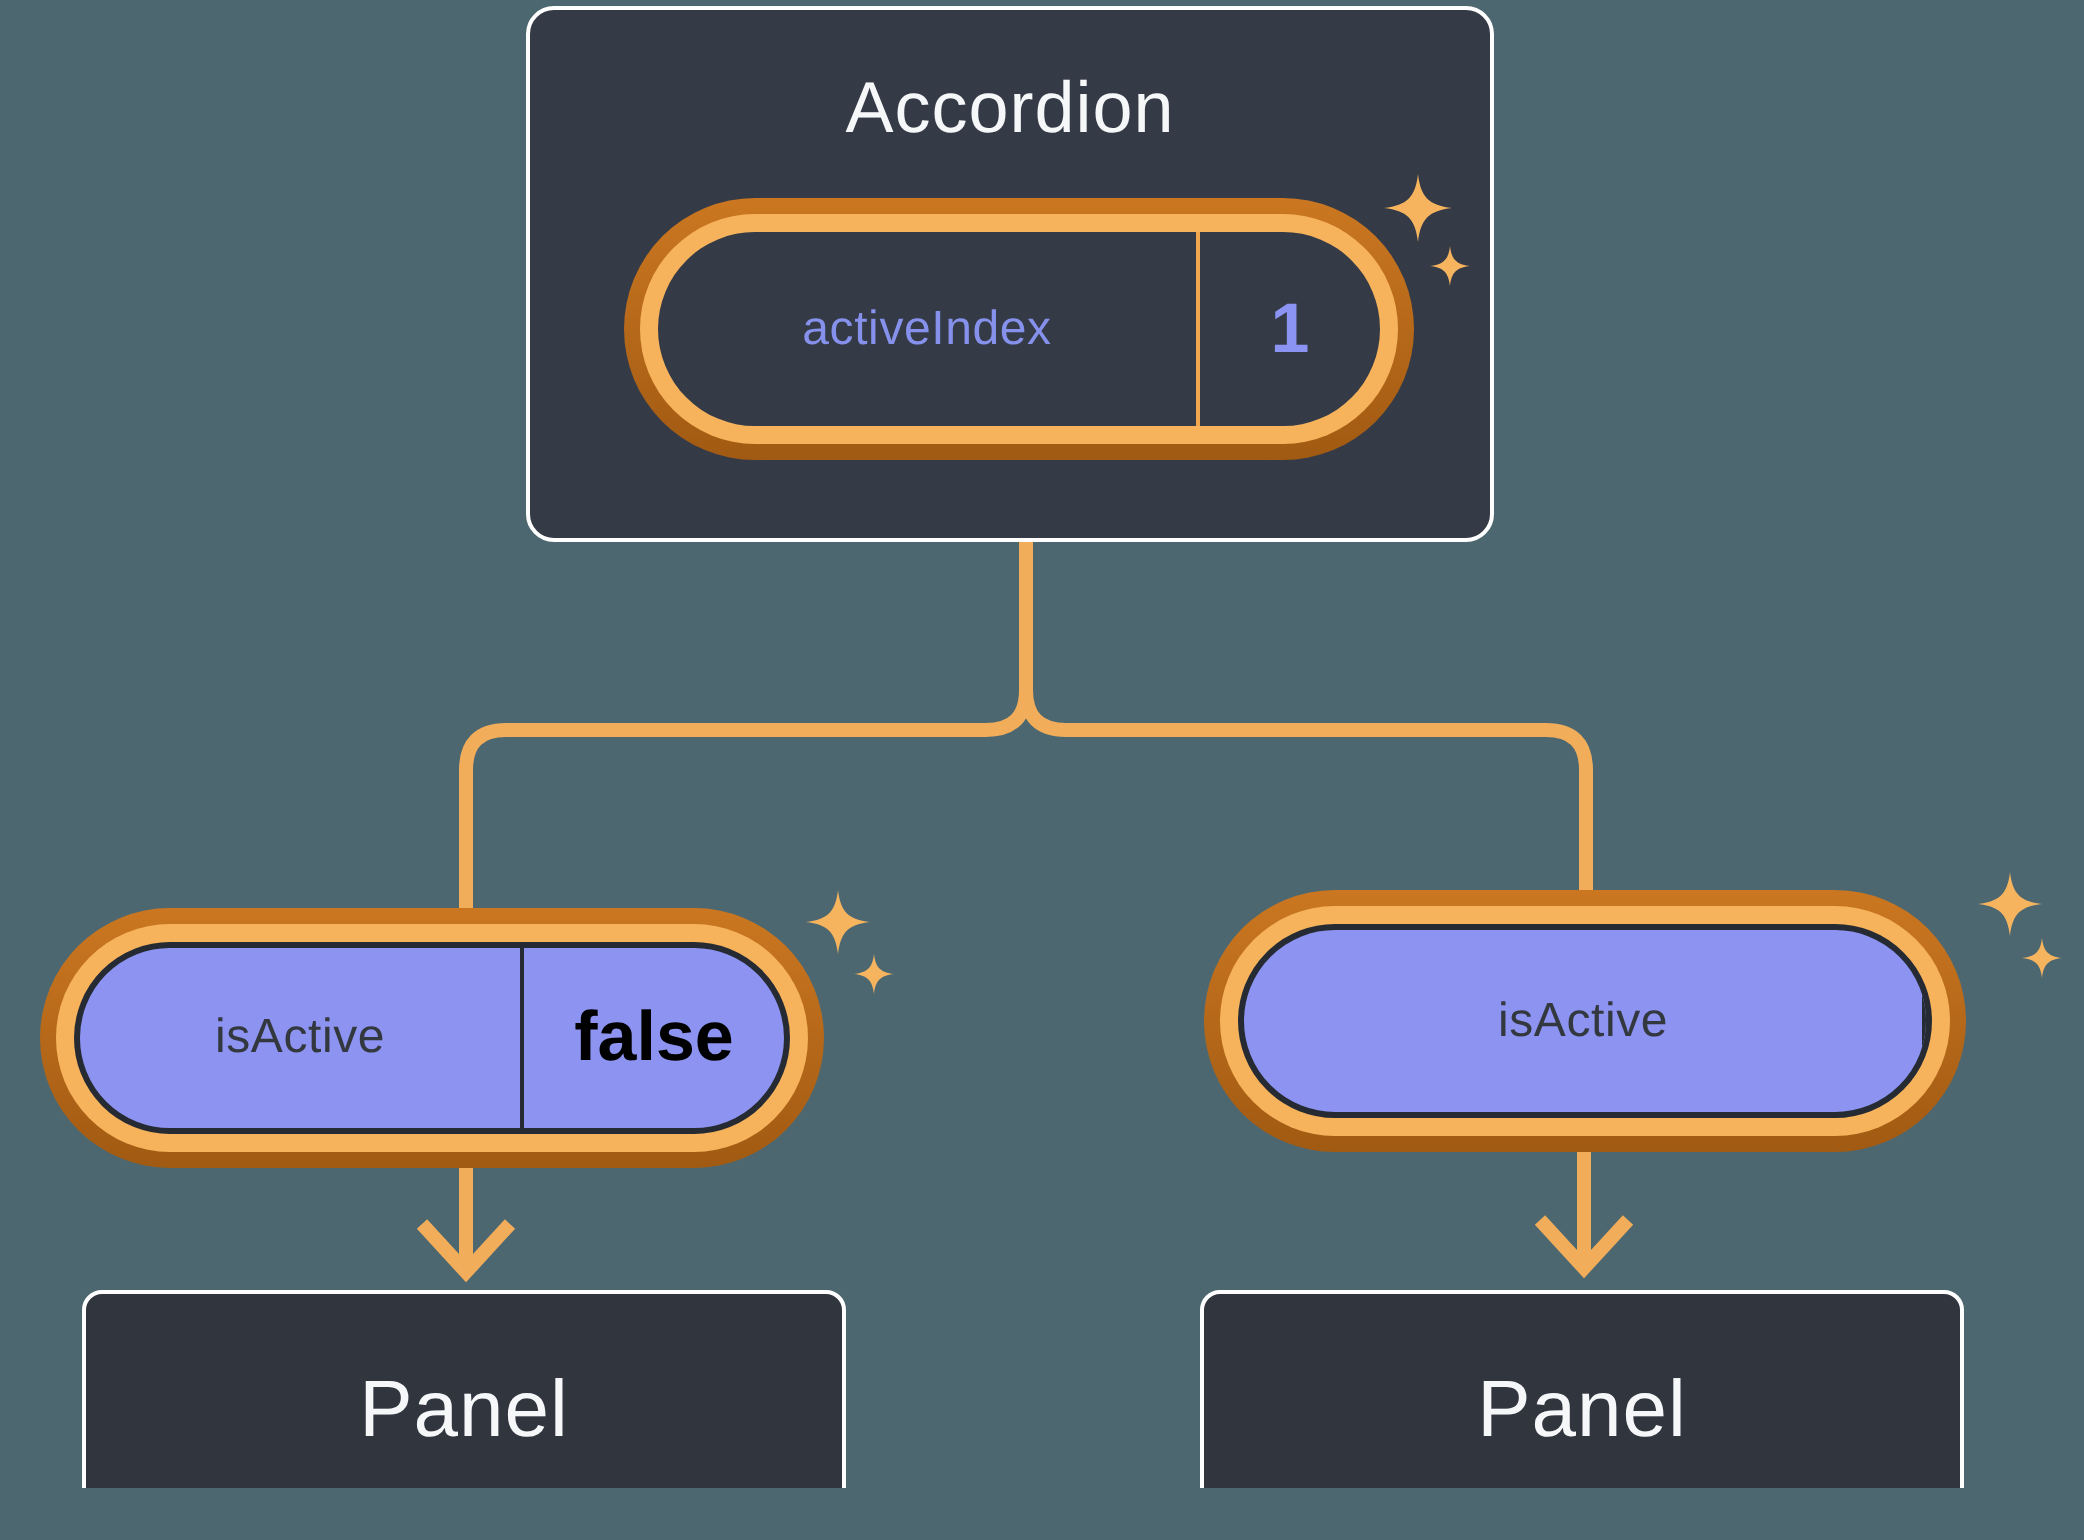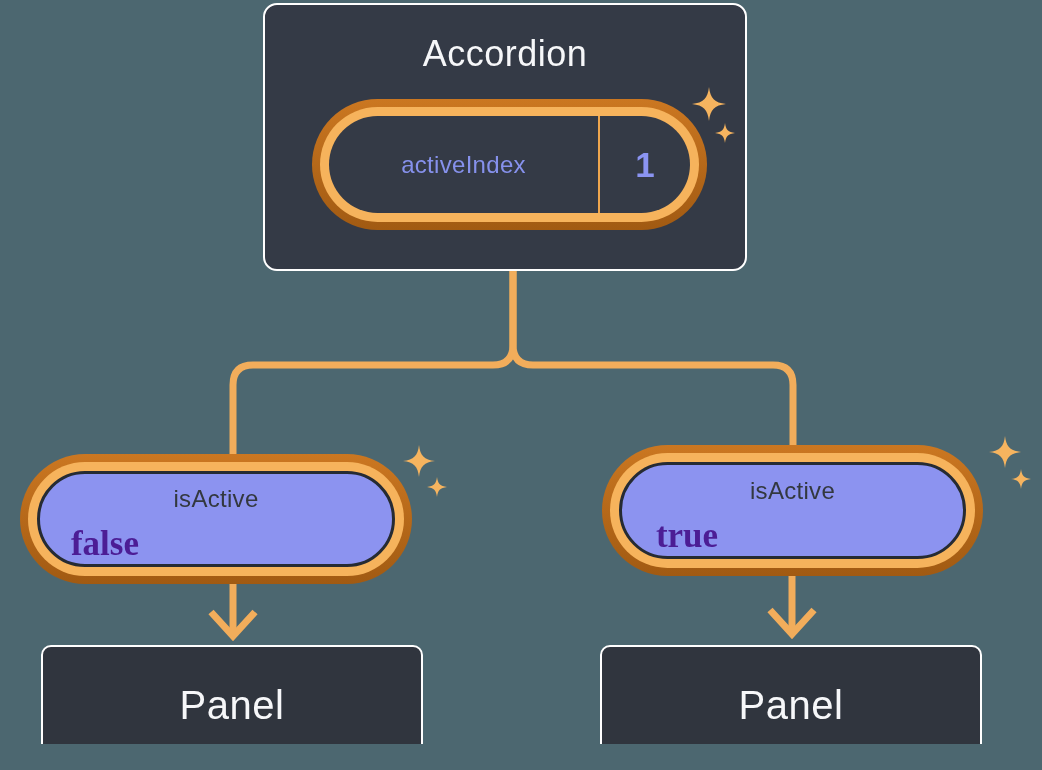--- a/index.html
+++ b/index.html
@@ -38,39 +38,39 @@
     background:linear-gradient(180deg, #CB7721 0%, #A15A12 100%);
     display:flex;
   }
   .pill-mid {
     flex:1; border-radius:999px; background:#F6B35C; padding:9px; display:flex;
   }
   .pill-core {
     flex:1; border-radius:999px; display:flex; align-items:stretch; overflow:hidden;
   }
   .core-dark   { background:#343A46; }
-  .core-purple { background:#8C93F0; border:3px solid #262B33;flex-direction:column; }
+  .core-purple { background:#8C93F0; border:3px solid #262B33; }
 
   .pill-label {
     flex:1; display:flex; align-items:center; justify-content:center;
     font-size:24px; letter-spacing:0.3px;
   }
   .pill-divider { width:2px; align-self:stretch; }
   .pill-value {
     display:flex; align-items:center; justify-content:center;
     font-size:35px; font-weight:700;
   }
   .top-pill   { left:312px; top:99px;  width:395px; height:131px; }
   .top-pill .pill-label   { color:#8691EC; }
   .top-pill .pill-divider { background:#EFA64E; }
   .top-pill .pill-value   { width:90px; color:#8B94F2; }
 
   .child-pill .pill-label   { color:#33383F; }
   .child-pill .pill-divider { background:#262B33; }
-  .child-pill .pill-value   { width:130px; color:#4c1d95;font-family:Liberation Serif, serif; }
+  .child-pill .pill-value   { width:130px; color:#000000; }
   .pill-left  { left:20px;  top:454px; width:392px; height:130px; }
   .pill-right { left:602px; top:445px; width:381px; height:131px; }
 </style>
 </head>
 <body>
 
 <div class="stage">
 
   <svg class="layer connector-layer" viewBox="0 0 1042 770">
     <g fill="none" stroke="#F2AD5B" stroke-width="7">
@@ -105,21 +105,20 @@
         <div class="pill-value">false</div>
       </div>
     </div>
   </div>
 
   <div class="pill child-pill pill-right">
     <div class="pill-mid">
       <div class="pill-core core-purple">
         <div class="pill-label">isActive</div>
         <div class="pill-divider"></div>
-        <div class="pill-value">true</div>
       </div>
     </div>
   </div>
 
   <div class="panel-card panel-left">
     <span>Panel</span>
   </div>
   <div class="panel-card panel-right">
     <span>Panel</span>
   </div>

